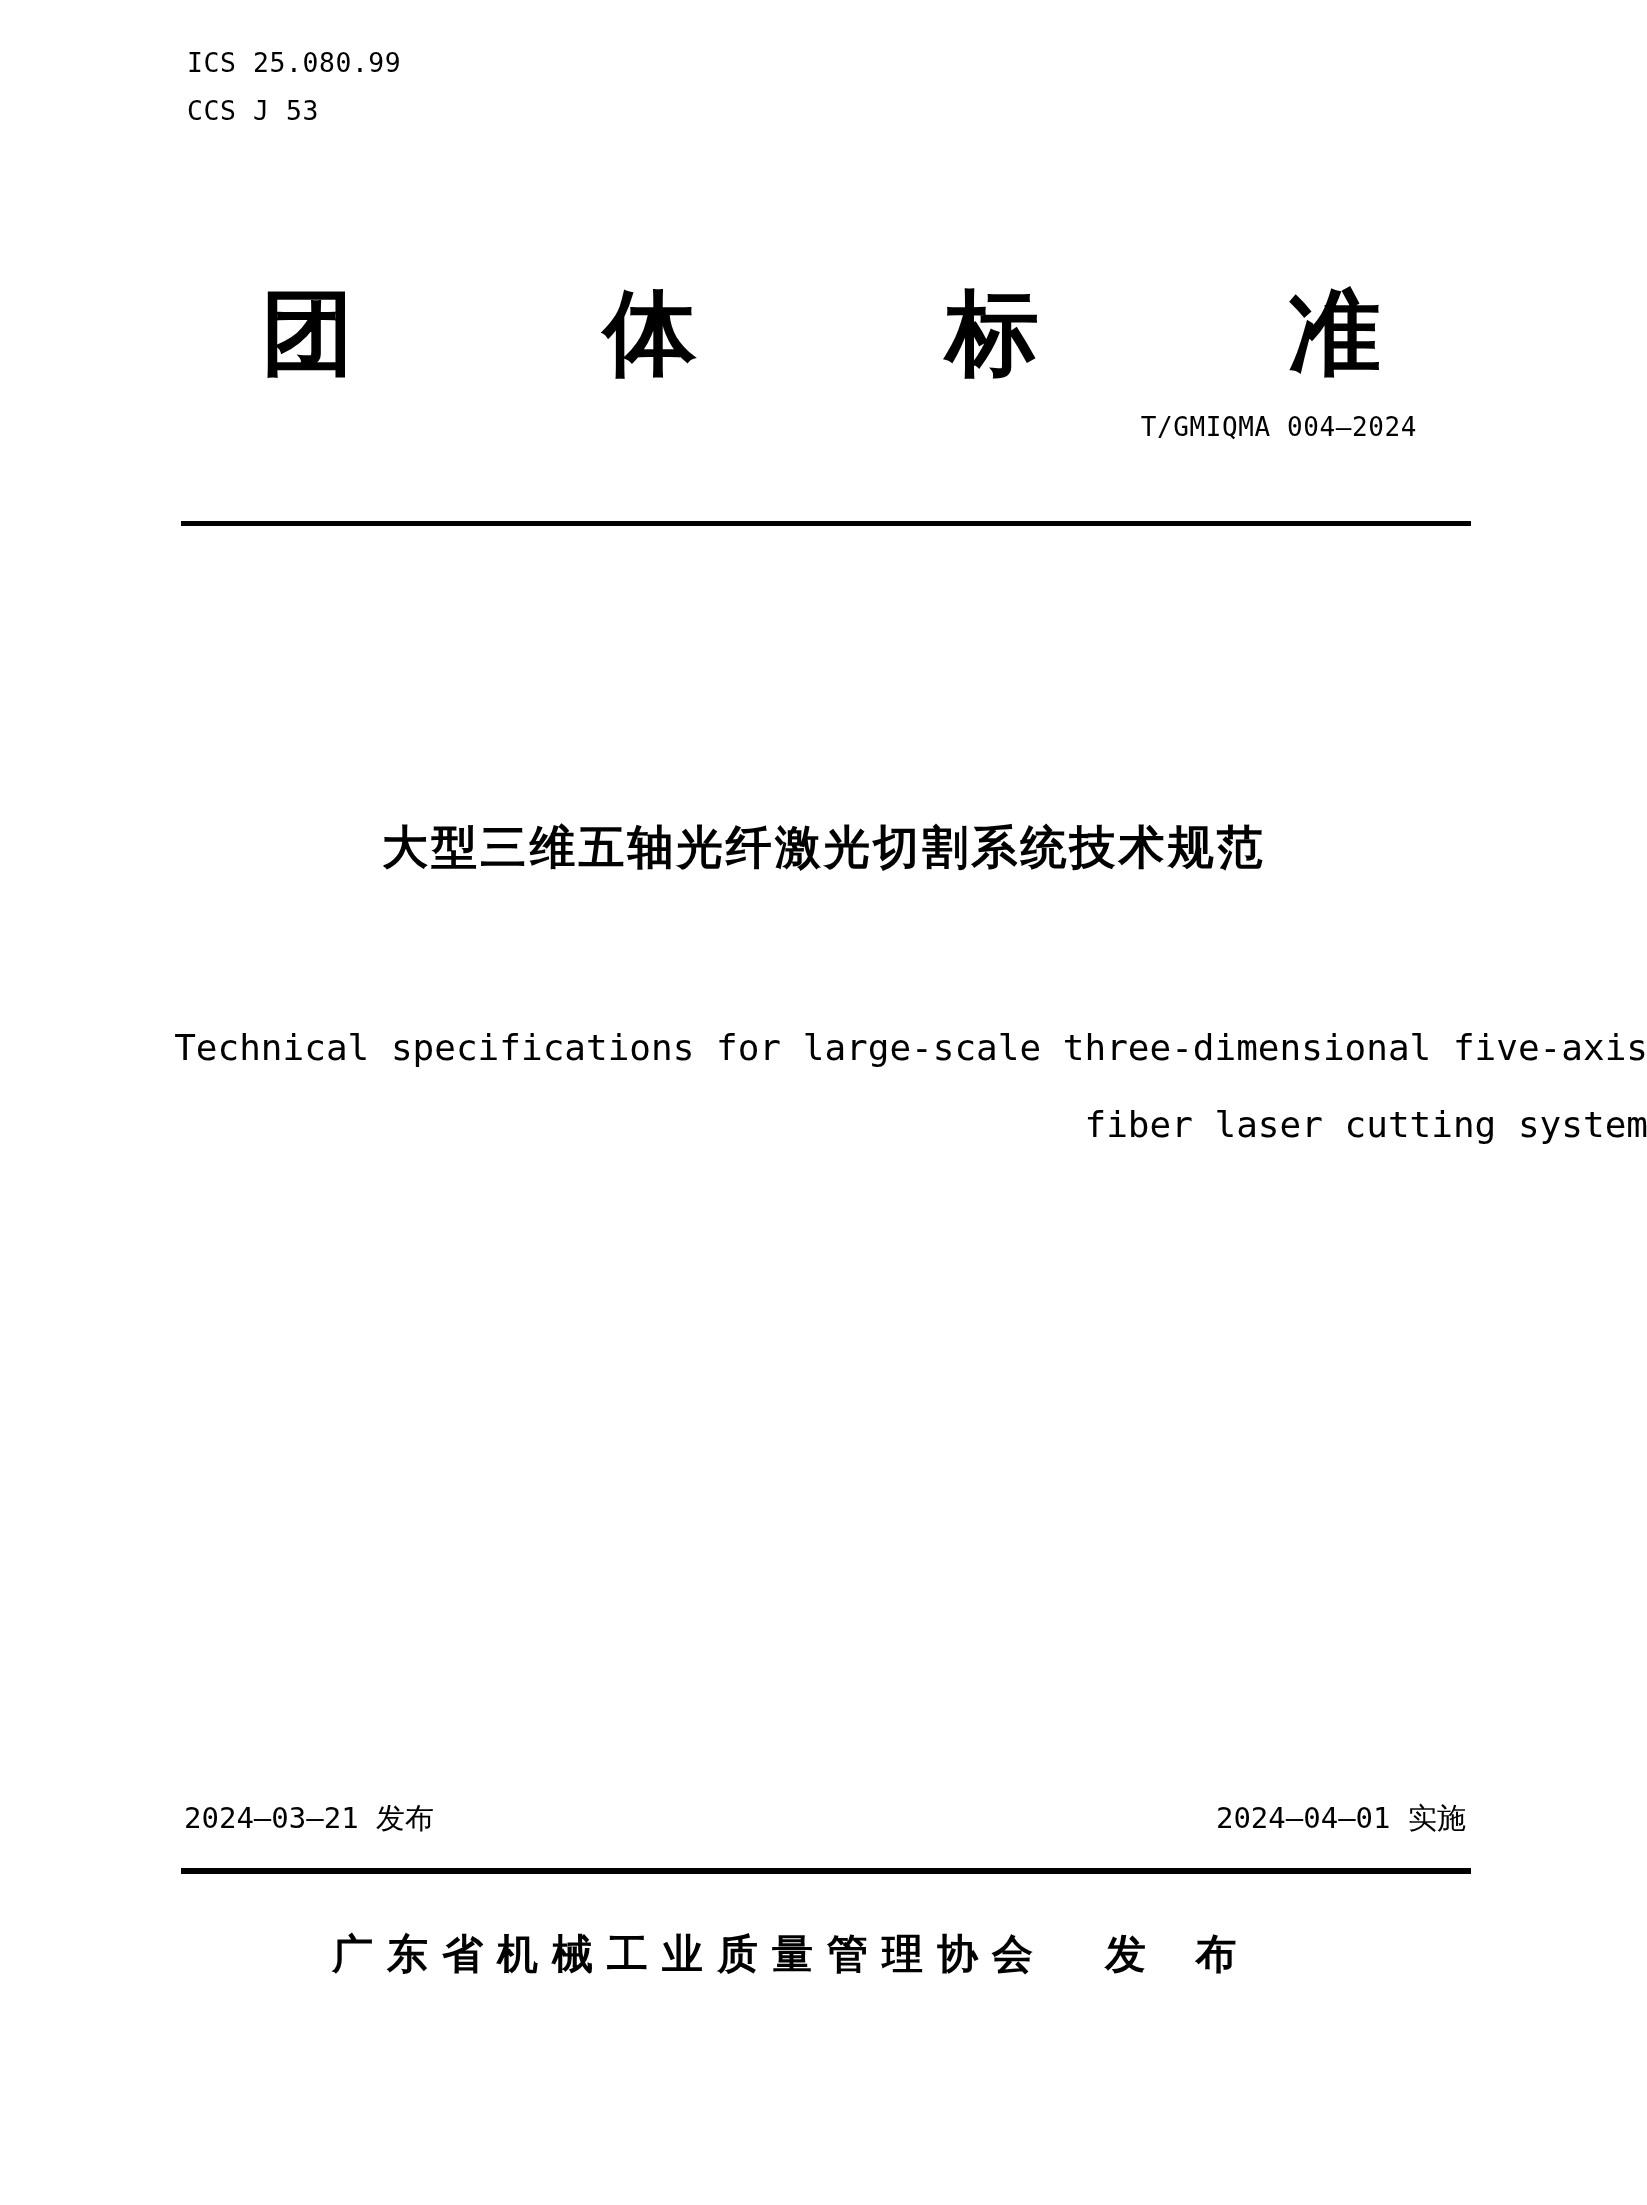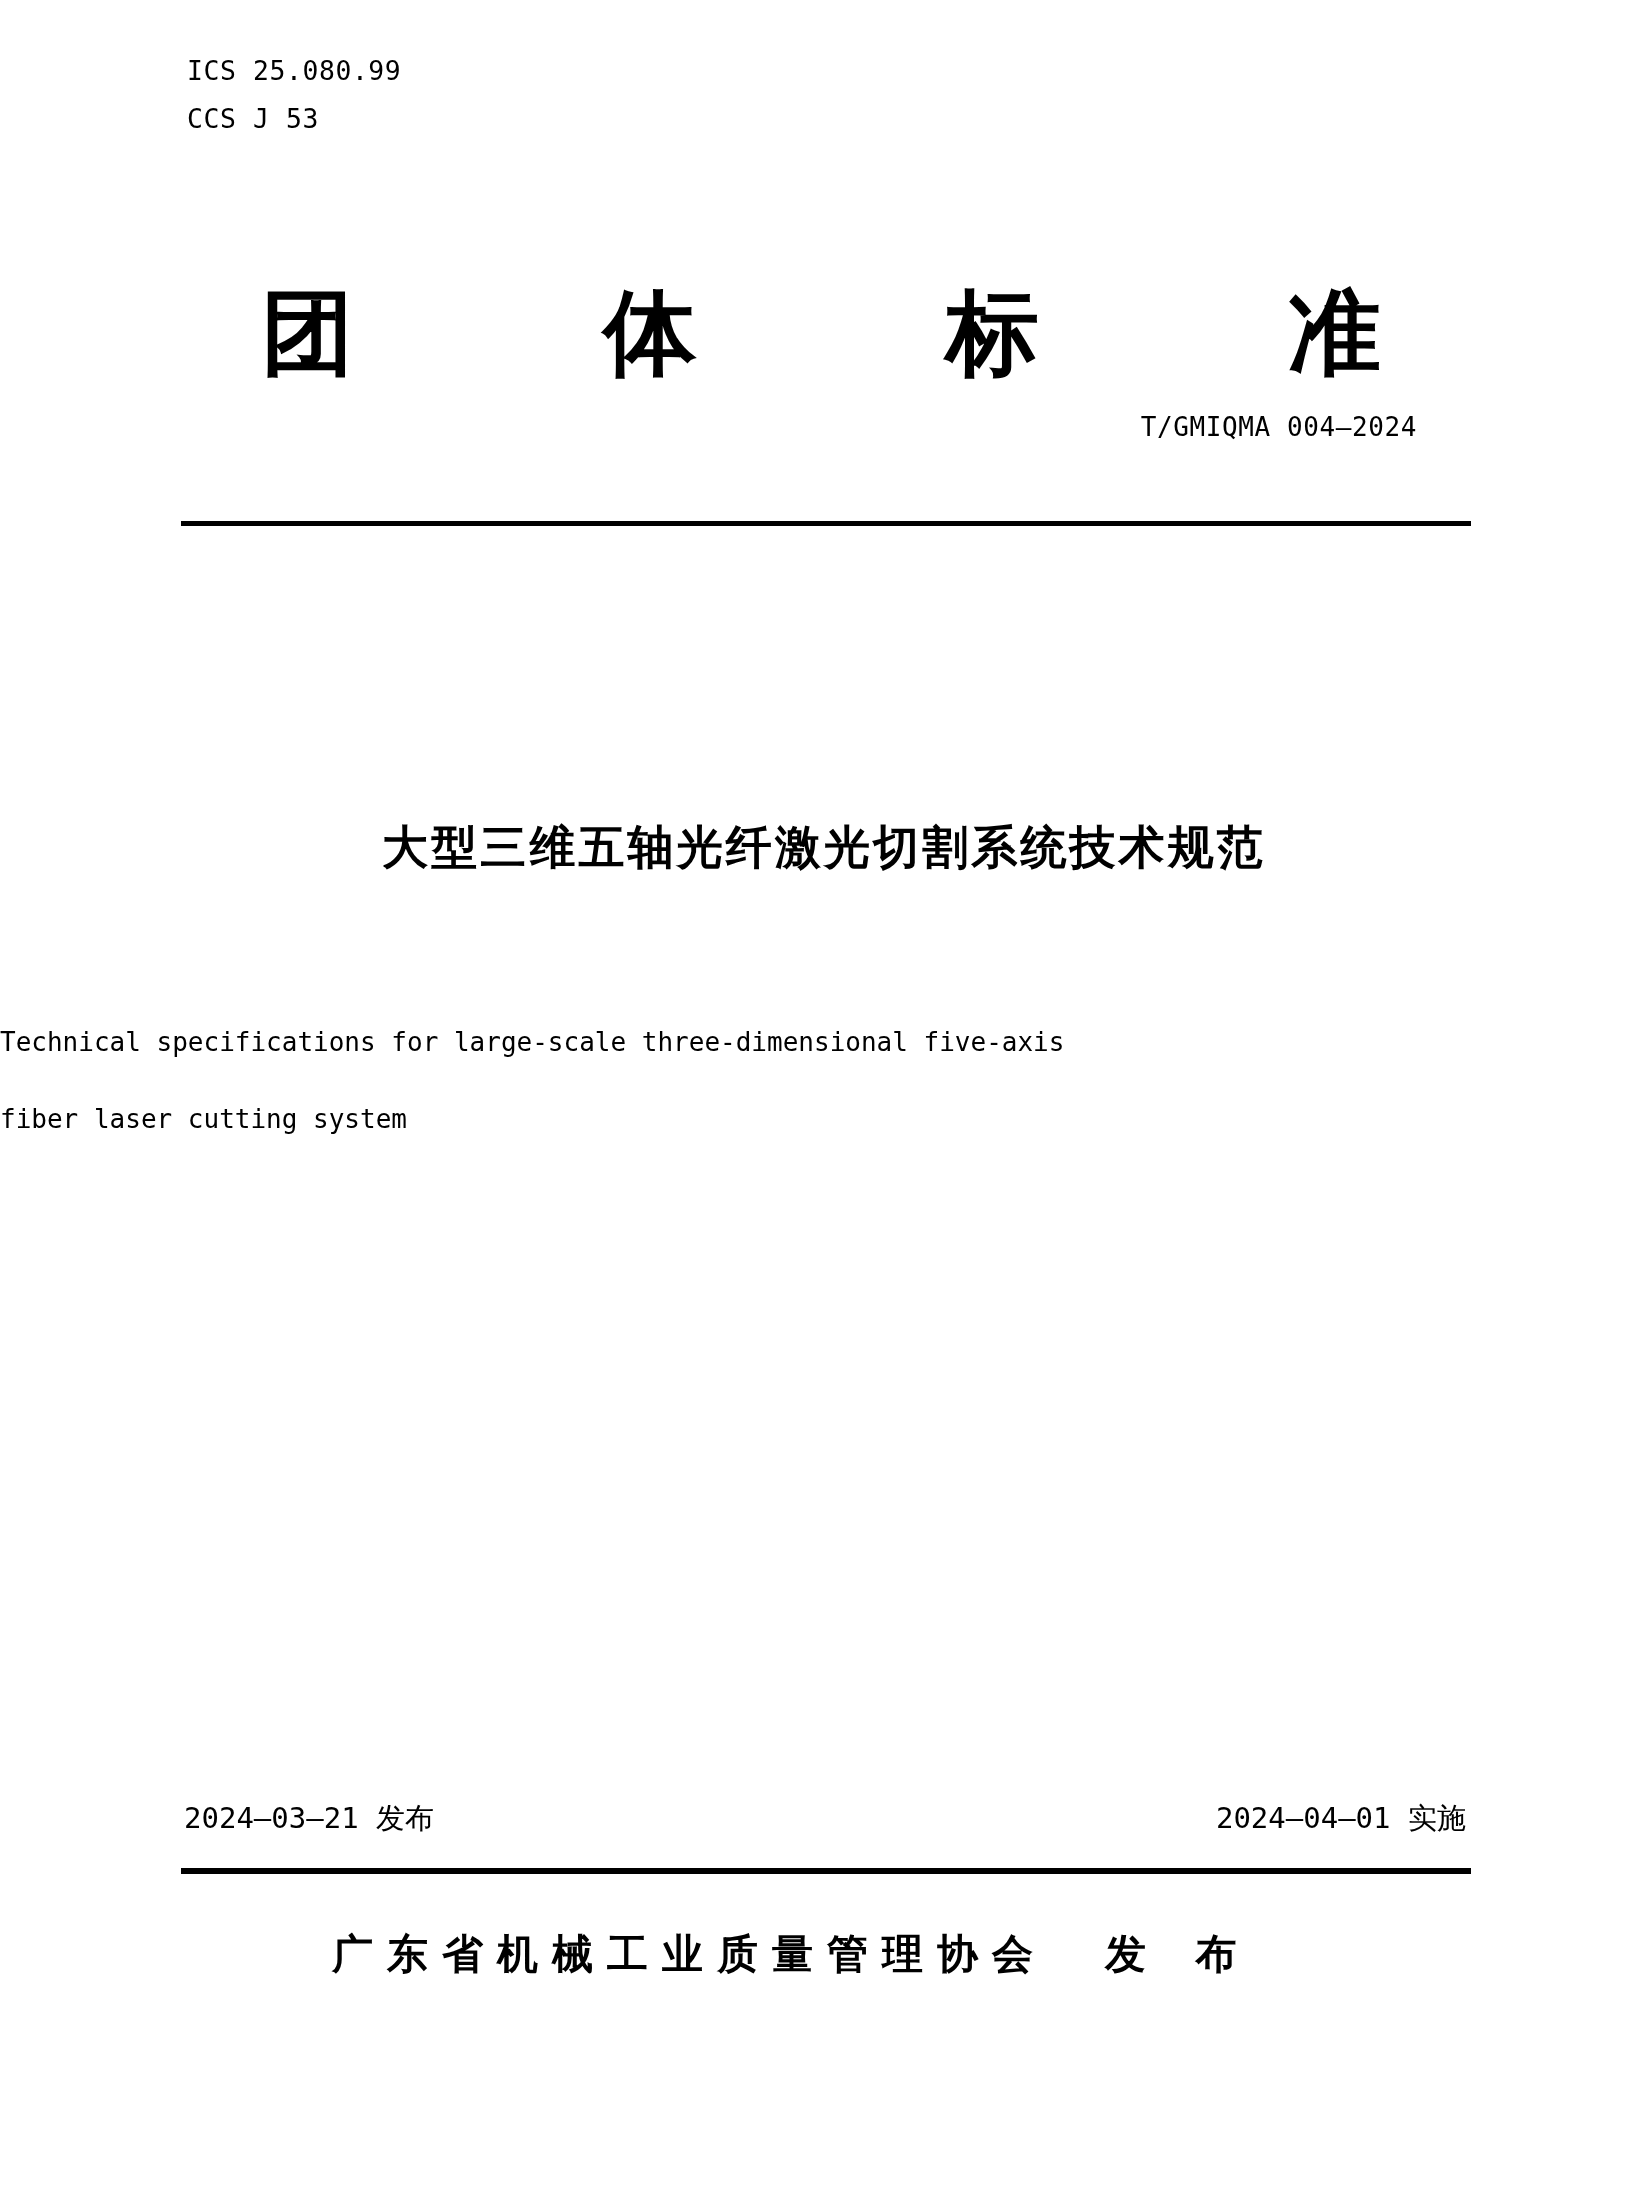--- a/index.html
+++ b/index.html
@@ -19,21 +19,20 @@
   
   .ics-block {
     position: absolute;
     left: 187px;
     top: 39px;
     font-family: "DejaVu Sans Mono", monospace;
     font-size: 26.4px;
     line-height: 48px;
     letter-spacing: 0.6px;
     font-weight: 500;
-    margin-top: 8px;
   }
   
   .doc-type-row {
     position: absolute;
     left: 261px;
     top: 282px;
     width: 1120px;
     display: flex;
     justify-content: space-between;
     font-size: 93px;
@@ -71,23 +70,23 @@
     font-weight: 700;
     letter-spacing: 3.1px;
     line-height: 1.15;
     white-space: nowrap;
   }
   
   .title-en {
     position: absolute;
     left: 0;
     width: 1648px;
-    text-align: left;
+    text-align: right;
     font-family: "DejaVu Sans Mono", monospace;
-    font-size: 26px;
+    font-size: 36px;
     font-weight: 500;
     white-space: nowrap;
   }
   .title-en.line1 { top: 1027px; }
   .title-en.line2 { top: 1104px; }
 
   
   .dates-row {
     position: absolute;
     left: 184px;

